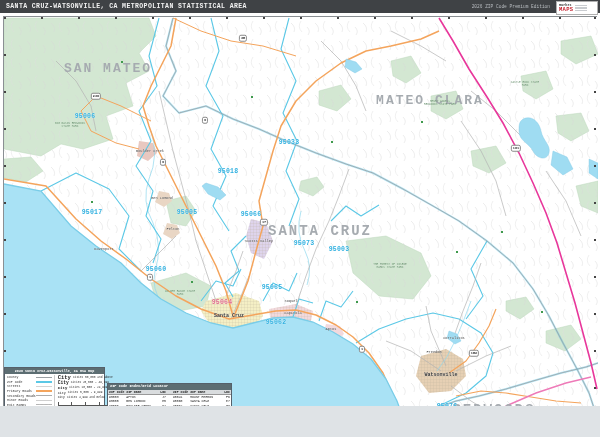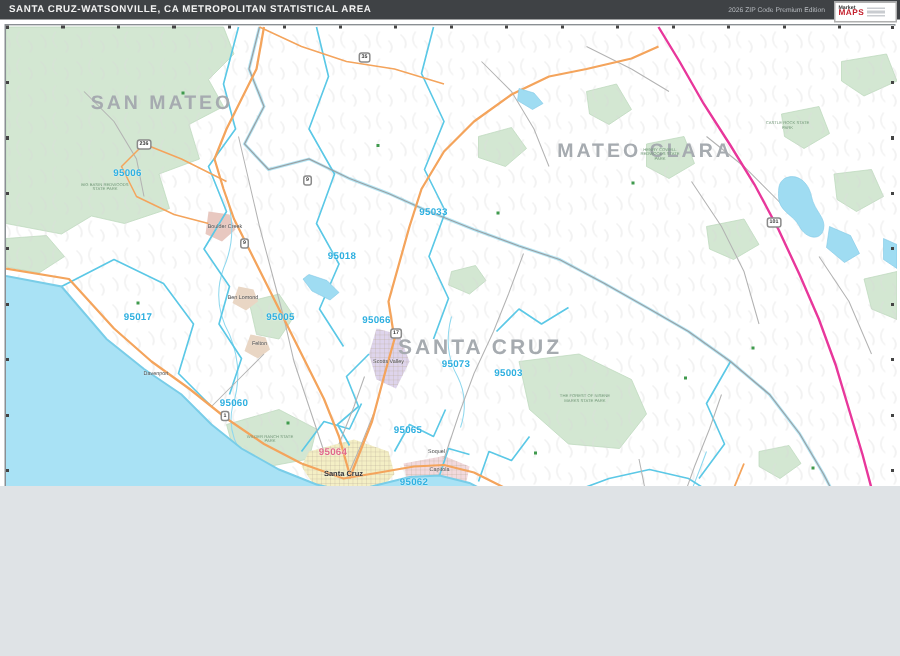--- a/index.html
+++ b/index.html
@@ -1,18 +1,18 @@
 <!DOCTYPE html>
 <html><head>
 <meta charset="utf-8">
 <style>
   html,body{margin:0;padding:0;background:#dfe3e6;}
   *{box-sizing:border-box;}
-  #stage{position:relative;width:600px;height:324px;background:#ffffff;overflow:hidden;
-         font-family:Liberation Sans, sans-serif;}
+  #stage{position:relative;width:600px;height:406px;background:#ffffff;overflow:hidden;
+         font-family:Liberation Mono, monospace;}
   
   #header{position:absolute;left:0;top:0;width:600px;height:13px;background:#3f4245;
           display:flex;align-items:center;}
   #header .title{color:#f2f2f2;font-size:6.5px;font-weight:bold;letter-spacing:.4px;padding-left:6px;}
   #header .edition{position:absolute;right:50px;top:4px;color:#b8bcc0;font-size:4.5px;}
   #logo{position:absolute;right:2px;top:1px;width:42px;height:14px;background:#fff;
         border:1px solid #b0b0b0;display:flex;align-items:center;padding:1px 2px;z-index:60;}
   #logo .l-left{line-height:1;}
   #logo .l-top{font-size:3.5px;color:#333;font-weight:bold;}
   #logo .l-bot{font-size:5.5px;color:#c41f2c;font-weight:bold;letter-spacing:.3px;}

